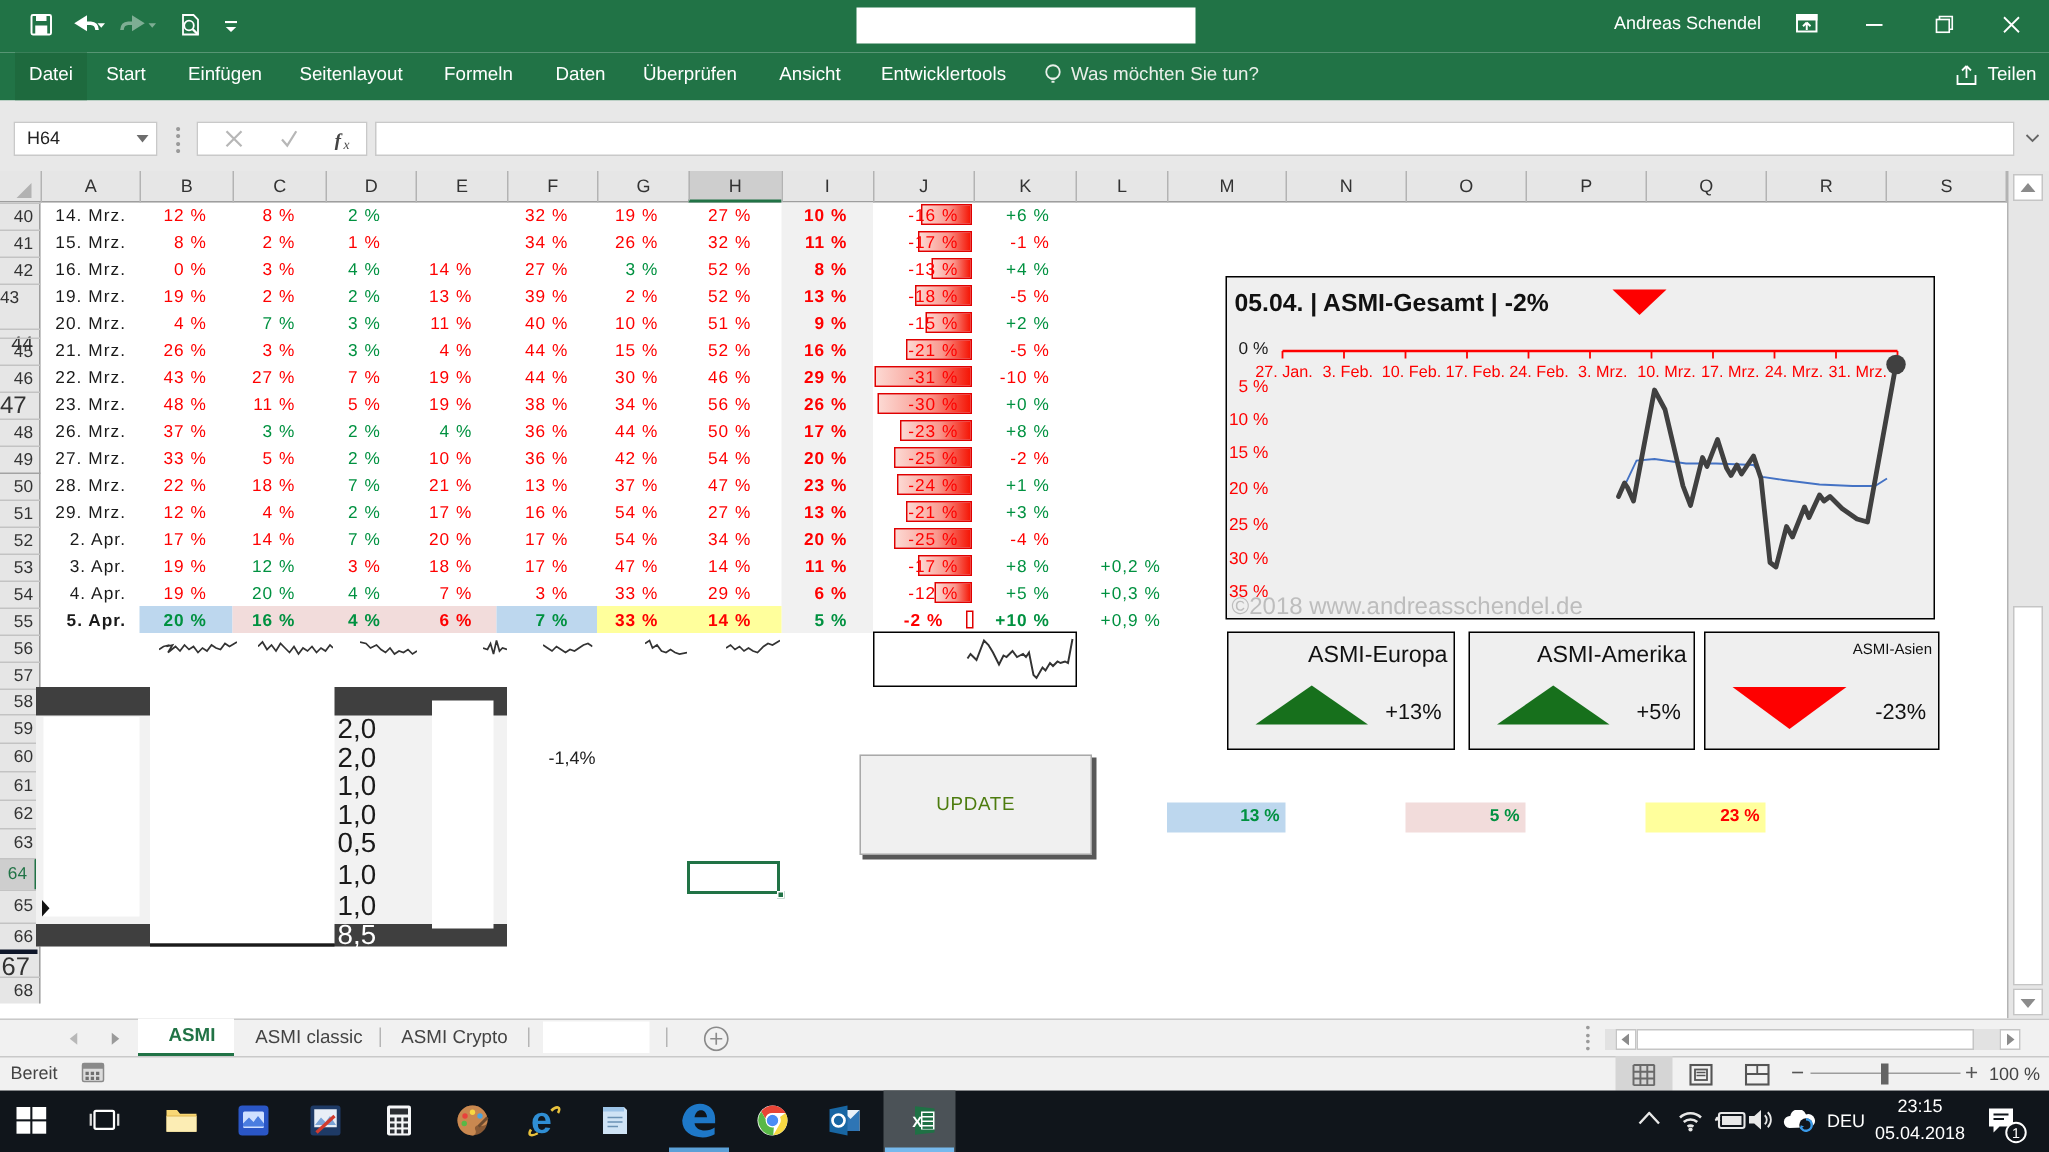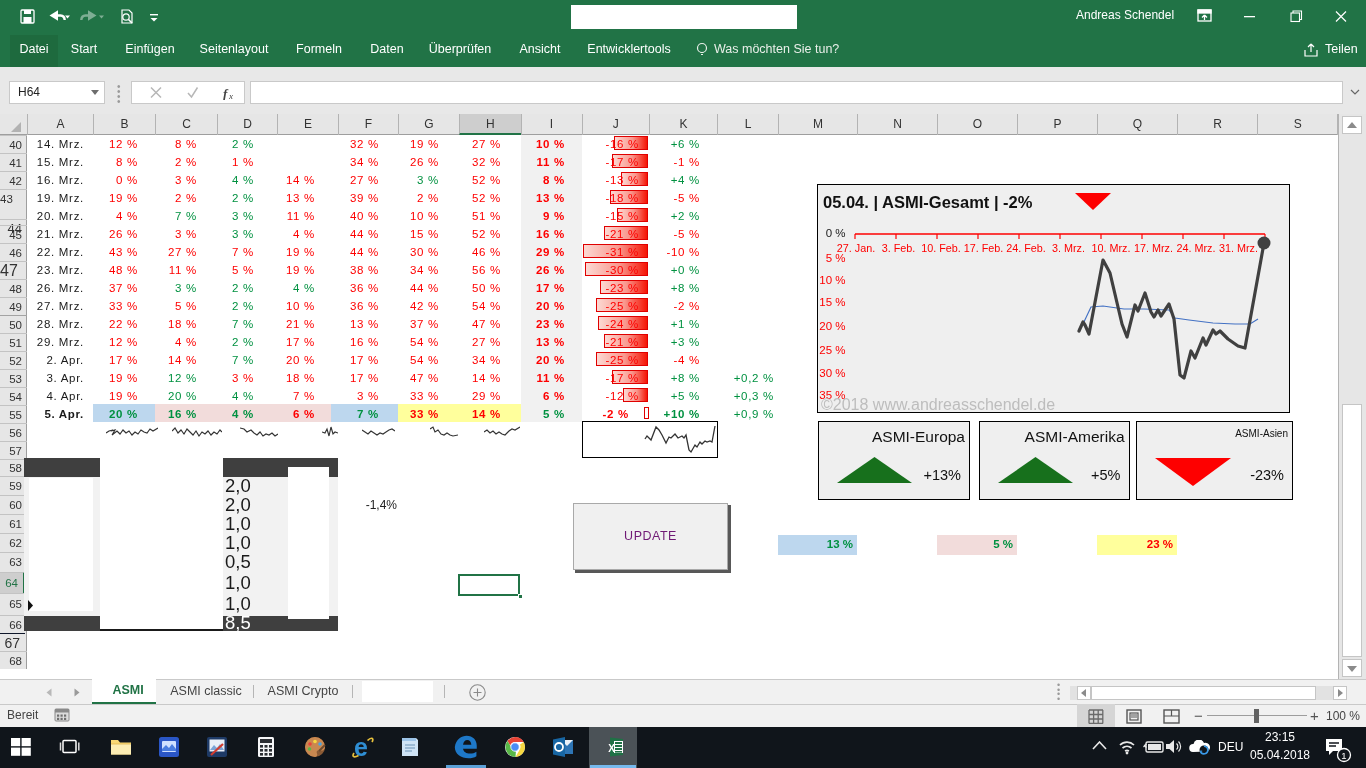--- a/index.html
+++ b/index.html
@@ -150,21 +150,21 @@
 <div class="abs" style="left:0;top:440.5px;width:27px;height:18px;border-top:1px solid #c3c3c3;color:#333;font-size:11.5px;text-align:right;padding-right:5px;line-height:18px;">57</div>
 <div class="abs" style="left:0;top:458.5px;width:27px;height:17.5px;border-top:1px solid #c3c3c3;color:#333;font-size:11.5px;text-align:right;padding-right:5px;line-height:17.5px;">58</div>
 <div class="abs" style="left:0;top:476.0px;width:27px;height:19.1px;border-top:1px solid #c3c3c3;color:#333;font-size:11.5px;text-align:right;padding-right:5px;line-height:19.1px;">59</div>
 <div class="abs" style="left:0;top:495.1px;width:27px;height:19.1px;border-top:1px solid #c3c3c3;color:#333;font-size:11.5px;text-align:right;padding-right:5px;line-height:19.1px;">60</div>
 <div class="abs" style="left:0;top:514.2px;width:27px;height:19.1px;border-top:1px solid #c3c3c3;color:#333;font-size:11.5px;text-align:right;padding-right:5px;line-height:19.1px;">61</div>
 <div class="abs" style="left:0;top:533.3000000000001px;width:27px;height:19.1px;border-top:1px solid #c3c3c3;color:#333;font-size:11.5px;text-align:right;padding-right:5px;line-height:19.1px;">62</div>
 <div class="abs" style="left:0;top:552.4000000000001px;width:27px;height:19.1px;border-top:1px solid #c3c3c3;color:#333;font-size:11.5px;text-align:right;padding-right:5px;line-height:19.1px;">63</div>
 <div class="abs" style="left:0;top:571.5000000000001px;width:25px;height:21.8px;background:#cecece;border-right:2px solid #217346;border-top:1px solid #c3c3c3;color:#217346;font-size:11.5px;text-align:right;padding-right:5px;line-height:21.8px;">64</div>
 <div class="abs" style="left:0;top:593.3000000000001px;width:27px;height:21.5px;border-top:1px solid #c3c3c3;color:#333;font-size:11.5px;text-align:right;padding-right:5px;line-height:21.5px;">65</div>
 <div class="abs" style="left:0;top:614.8000000000001px;width:27px;height:18.2px;border-top:1px solid #c3c3c3;color:#333;font-size:11.5px;text-align:right;padding-right:5px;line-height:18.2px;">66</div>
-<div class="abs" style="left:0;top:633.0000000000001px;width:25px;height:18.2px;border-top:1px solid #0f172a;color:#333;font-size:14px;text-align:right;padding-right:5px;line-height:18.2px;">67</div>
+<div class="abs" style="left:0;top:633.0000000000001px;width:25px;height:18.2px;border-top:3px solid #0f172a;color:#333;font-size:17px;text-align:right;padding-right:5px;line-height:18.2px;">67</div>
 <div class="abs" style="left:0;top:651.2000000000002px;width:27px;height:18.2px;border-top:1px solid #c3c3c3;color:#333;font-size:11.5px;text-align:right;padding-right:5px;line-height:18.2px;">68</div>
 <div class="abs" style="left:520.5px;top:134.5px;width:61px;height:287px;background:#f1f1f1;"></div>
 <div class="abs r " style="left:14px;top:134.5px;width:70px;height:18px;line-height:18px;font-size:11.5px;letter-spacing:0.7px;color:#1a1a1a;font-size:11.5px;">14. Mrz.</div>
 <div class="abs r red" style="left:68px;top:134.5px;width:70px;height:18px;line-height:18px;font-size:11.5px;letter-spacing:0.7px;">12&nbsp;%</div>
 <div class="abs r red" style="left:127px;top:134.5px;width:70px;height:18px;line-height:18px;font-size:11.5px;letter-spacing:0.7px;">8&nbsp;%</div>
 <div class="abs r grn" style="left:184px;top:134.5px;width:70px;height:18px;line-height:18px;font-size:11.5px;letter-spacing:0.7px;">2&nbsp;%</div>
 <div class="abs r red" style="left:309px;top:134.5px;width:70px;height:18px;line-height:18px;font-size:11.5px;letter-spacing:0.7px;">32&nbsp;%</div>
 <div class="abs r red" style="left:369px;top:134.5px;width:70px;height:18px;line-height:18px;font-size:11.5px;letter-spacing:0.7px;">19&nbsp;%</div>
 <div class="abs r red" style="left:431px;top:134.5px;width:70px;height:18px;line-height:18px;font-size:11.5px;letter-spacing:0.7px;">27&nbsp;%</div>
 <div class="abs r red b" style="left:495px;top:134.5px;width:70px;height:18px;line-height:18px;font-size:11.5px;letter-spacing:0.7px;">10&nbsp;%</div>
@@ -395,21 +395,21 @@
 <div class="abs" style="left:225px;top:614px;width:50px;height:17px;line-height:17px;font-size:18.5px;color:#fff;">8,5</div>
 <div class="abs" style="left:28.5px;top:478px;width:64.5px;height:133px;background:#fff;"></div>
 <div class="abs" style="left:100px;top:458px;width:123px;height:171px;background:#fff;"></div>
 <div class="abs" style="left:288px;top:467px;width:41px;height:152px;background:#fff;"></div>
 <div class="abs" style="left:100px;top:629px;width:123px;height:1.6px;background:#1a1a1a;"></div>
 <svg class="abs" style="left:27px;top:599px;" width="8" height="13">
     <path d="M1 1 l5 5.5 -5 5.5 z" fill="#111"></path>
   </svg>
 <div class="abs r" style="left:327px;top:496px;width:70px;height:18px;line-height:18px;font-size:12px;color:#222;">-1,4%</div>
 <div class="abs" style="left:573px;top:503px;width:155px;height:66.5px;background:#f0f0f0;border:1px solid #a9a9a9;box-shadow:2.5px 2.5px 0 0.5px #585858;"></div>
-<div class="abs" style="left:573px;top:529px;width:155px;height:16px;text-align:center;font-size:12.5px;color:#701a75;letter-spacing:0.5px;">UPDATE</div>
+<div class="abs" style="left:573px;top:529px;width:155px;height:16px;text-align:center;font-size:12.5px;color:#4d7c0f;letter-spacing:0.5px;">UPDATE</div>
 <div class="abs" style="left:458px;top:573.5px;width:62px;height:22.5px;border:2px solid #217346;background:#fff;"></div>
 <div class="abs" style="left:517.5px;top:593.5px;width:5px;height:5px;background:#217346;border:1px solid #fff;"></div>
 <div class="abs" style="left:817px;top:184px;width:473px;height:229px;background:#efefef;border:1.5px solid #000;"></div>
 <div class="abs" style="left:823px;top:193px;width:300px;height:20px;font-size:16.5px;font-weight:bold;color:#111;">05.04. | ASMI-Gesamt | -2%</div>
 <svg class="abs" style="left:1074px;top:192px;" width="38" height="20">
     <path d="M1 1 h36 l-18 17 z" fill="#fe0000"></path>
   </svg>
 <div class="abs r" style="left:817px;top:226px;width:28.5px;height:14px;line-height:14px;font-size:11.5px;color:#1a1a1a;">0 %</div>
 <div class="abs r" style="left:817px;top:250.5px;width:28.5px;height:14px;line-height:14px;font-size:11.5px;color:#fe0000;">5 %</div>
 <div class="abs r" style="left:817px;top:272.7px;width:28.5px;height:14px;line-height:14px;font-size:11.5px;color:#fe0000;">10 %</div>

